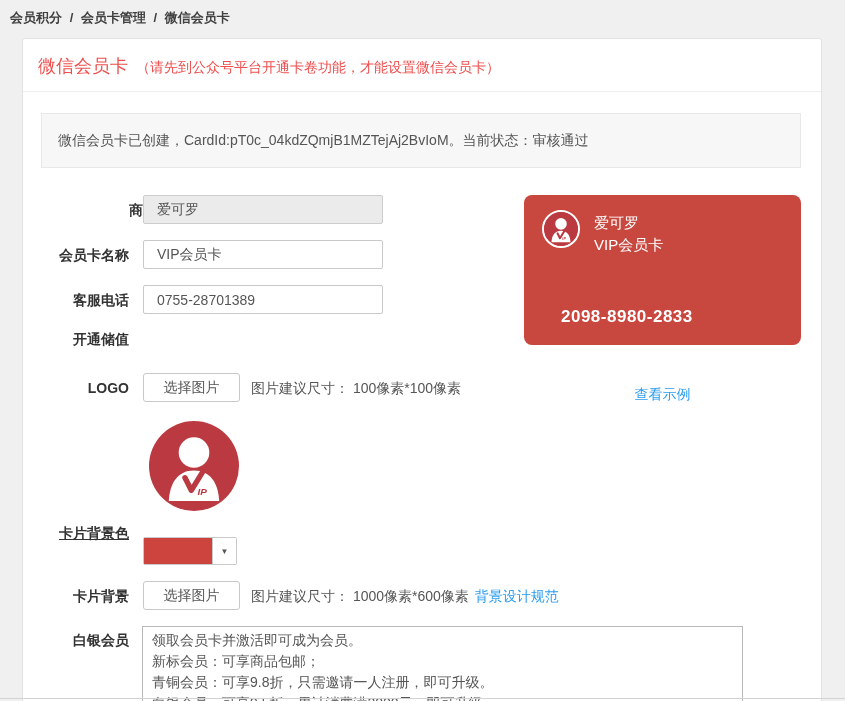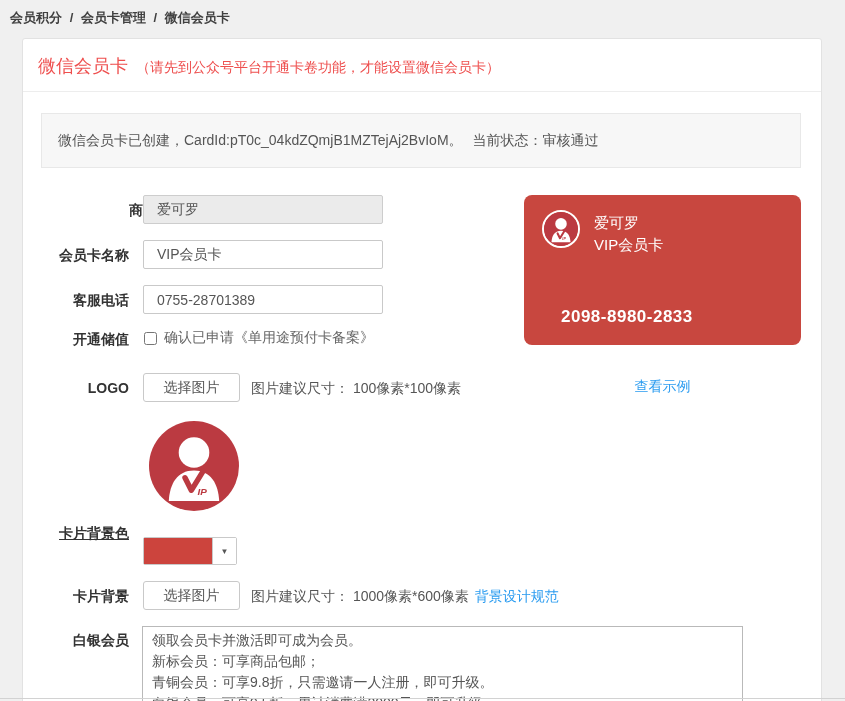--- a/index.html
+++ b/index.html
@@ -14,21 +14,21 @@
   
   .panel{position:absolute;left:22px;top:38px;width:800px;height:680px;background:#fff;
     border:1px solid #e2e2e2;border-radius:3px;box-sizing:border-box;}
   .panel-header{height:53px;box-sizing:border-box;padding:15px 15px 0;border-bottom:1px solid #ededed;}
   .page-title{font-size:18px;color:#ee4f4e;}
   .page-note{font-size:14px;color:#ee4f4e;margin-left:8px;}
   
   .notice{position:absolute;left:18px;top:74px;width:760px;height:55px;background:#f7f7f7;
     border:1px solid #e8e8e8;box-sizing:border-box;display:flex;align-items:center;
     padding:12px 16px;font-size:14px;color:#555;}
-  .notice .status{margin-left:10px;}
+  .notice .status{}
   
   .flabel{position:absolute;left:0;width:106px;text-align:right;font-size:14px;font-weight:bold;color:#333;}
   .tinput{position:absolute;left:120px;width:240px;height:29px;box-sizing:border-box;
     border:1px solid #c9c9c9;background:#fff;font-size:14px;color:#555;padding:0 13px;
     font-family:inherit;border-radius:2px;}
   .tinput.disabled{background:#ebebeb;border-color:#cdcdcd;}
   .chk-row{position:absolute;left:120px;top:290px;display:flex;align-items:center;font-size:14px;color:#666;}
   .chk-row input{width:13px;height:13px;margin:0 7px 0 1px;}
   .btn{position:absolute;left:120px;width:97px;height:29px;box-sizing:border-box;background:#fff;
     border:1px solid #c9c9c9;border-radius:3px;font-size:14px;color:#555;
@@ -46,21 +46,21 @@
     font-family:inherit;resize:none;overflow:hidden;}
   
   .card{position:absolute;left:501px;top:156px;width:277px;height:150px;background:#c8473f;
     border-radius:8px;color:#fff;}
   .card-avatar{position:absolute;left:18px;top:15px;width:34px;height:34px;border:2px solid #fff;
     border-radius:50%;overflow:hidden;}
   .card-titles{position:absolute;left:70px;top:17px;font-size:15px;line-height:22px;}
   .card-number{position:absolute;left:37px;top:112px;font-size:17px;letter-spacing:0.5px;font-weight:bold;}
   .card-caption{position:absolute;left:501px;top:325px;width:277px;text-align:center;
     font-size:14px;color:#666;}
-  .card-link{position:absolute;left:501px;top:339px;width:277px;text-align:center;
+  .card-link{position:absolute;left:501px;top:347px;width:277px;text-align:center;
     font-size:14px;color:#2b9cf0;cursor:pointer;}
   .bottom-line{position:absolute;left:0;top:698px;width:845px;height:1px;background:#d2d2d2;}
 </style>
 </head>
 <body>
 
 <div class="screen">
 
   <div class="breadcrumb">
     <span class="crumb">会员积分</span>
@@ -84,24 +84,20 @@
     <div class="flabel" style="top:163px;padding-left:42px;">商户名</div>
     <input class="tinput disabled" style="top: 156px;" type="text" disabled="" value="爱可罗">
 
     <div class="flabel" style="top:208px;">会员卡名称</div>
     <input class="tinput" style="top: 201px;" type="text" value="VIP会员卡">
 
     <div class="flabel" style="top:253px;">客服电话</div>
     <input class="tinput" style="top: 246px;" type="text" value="0755-28701389">
 
     <div class="flabel" style="top:292px;">开通储值</div>
-    <div class="chk-row">
-      <input type="checkbox" style="">
-      <span>确认已申请《单用途预付卡备案》</span>
-    </div>
 
     <div class="flabel" style="top:341px;">LOGO</div>
     <div class="btn" style="top:334px;">选择图片</div>
     <div class="hint" style="top:341px;">图片建议尺寸： 100像素*100像素</div>
 
     <div class="logo-preview">
       <svg width="90" height="90" viewBox="0 0 100 100">
         <defs>
             <clipPath id="clipBig">
               <circle cx="50" cy="50" r="50"></circle>

